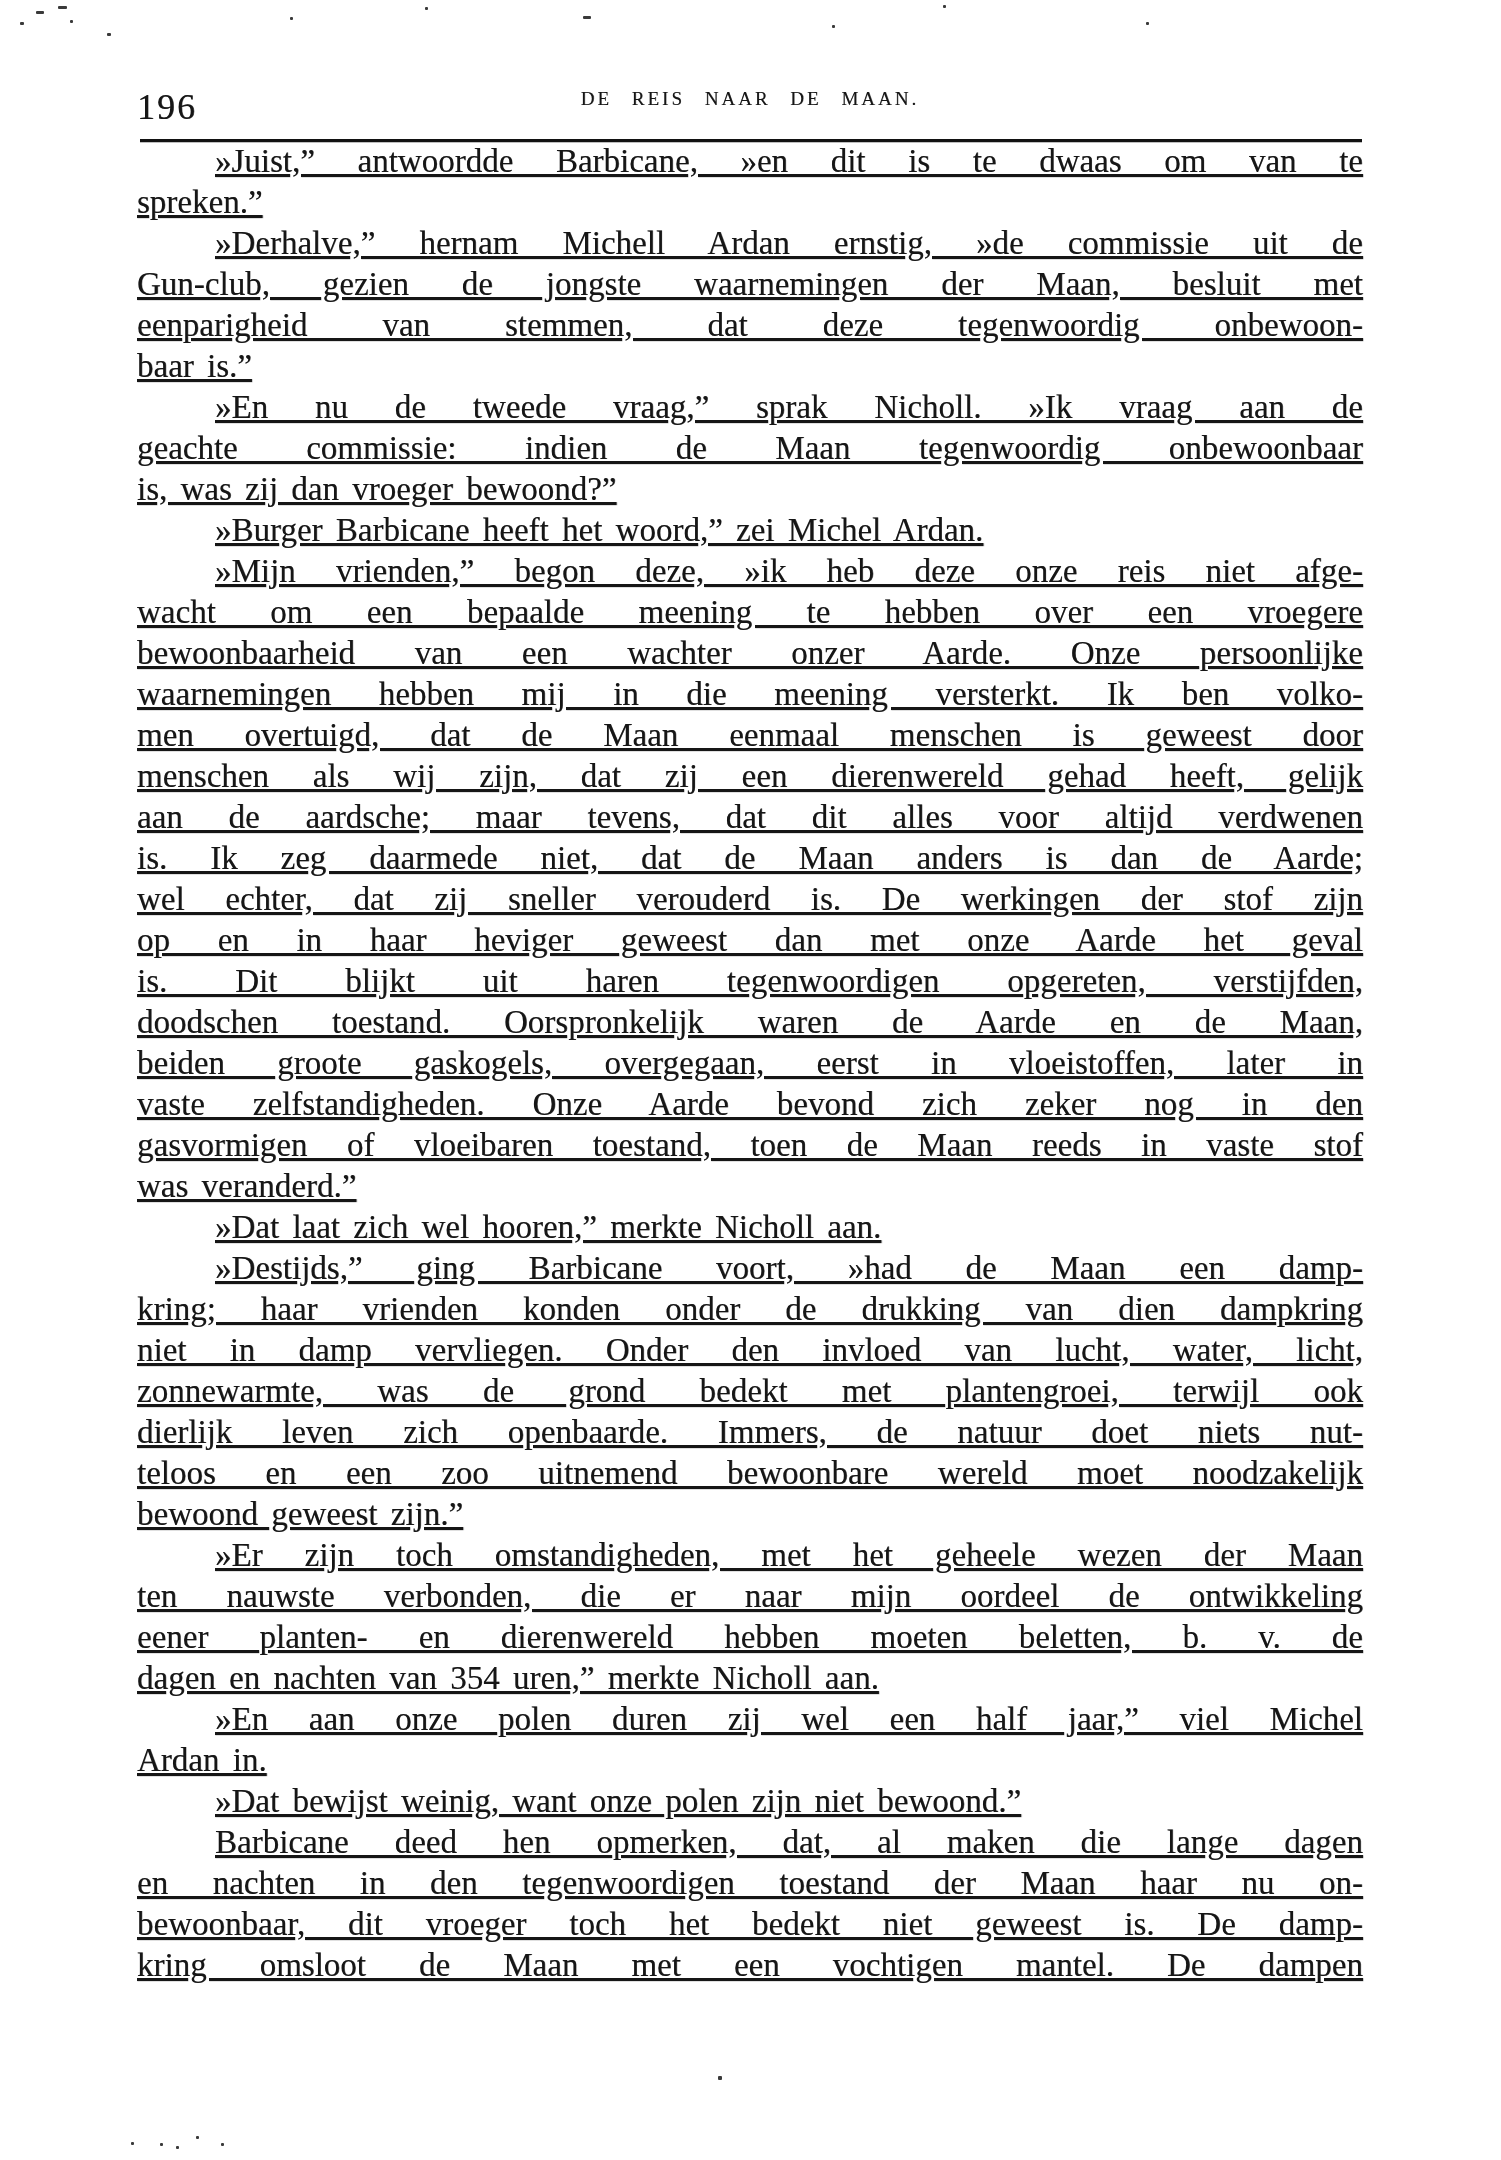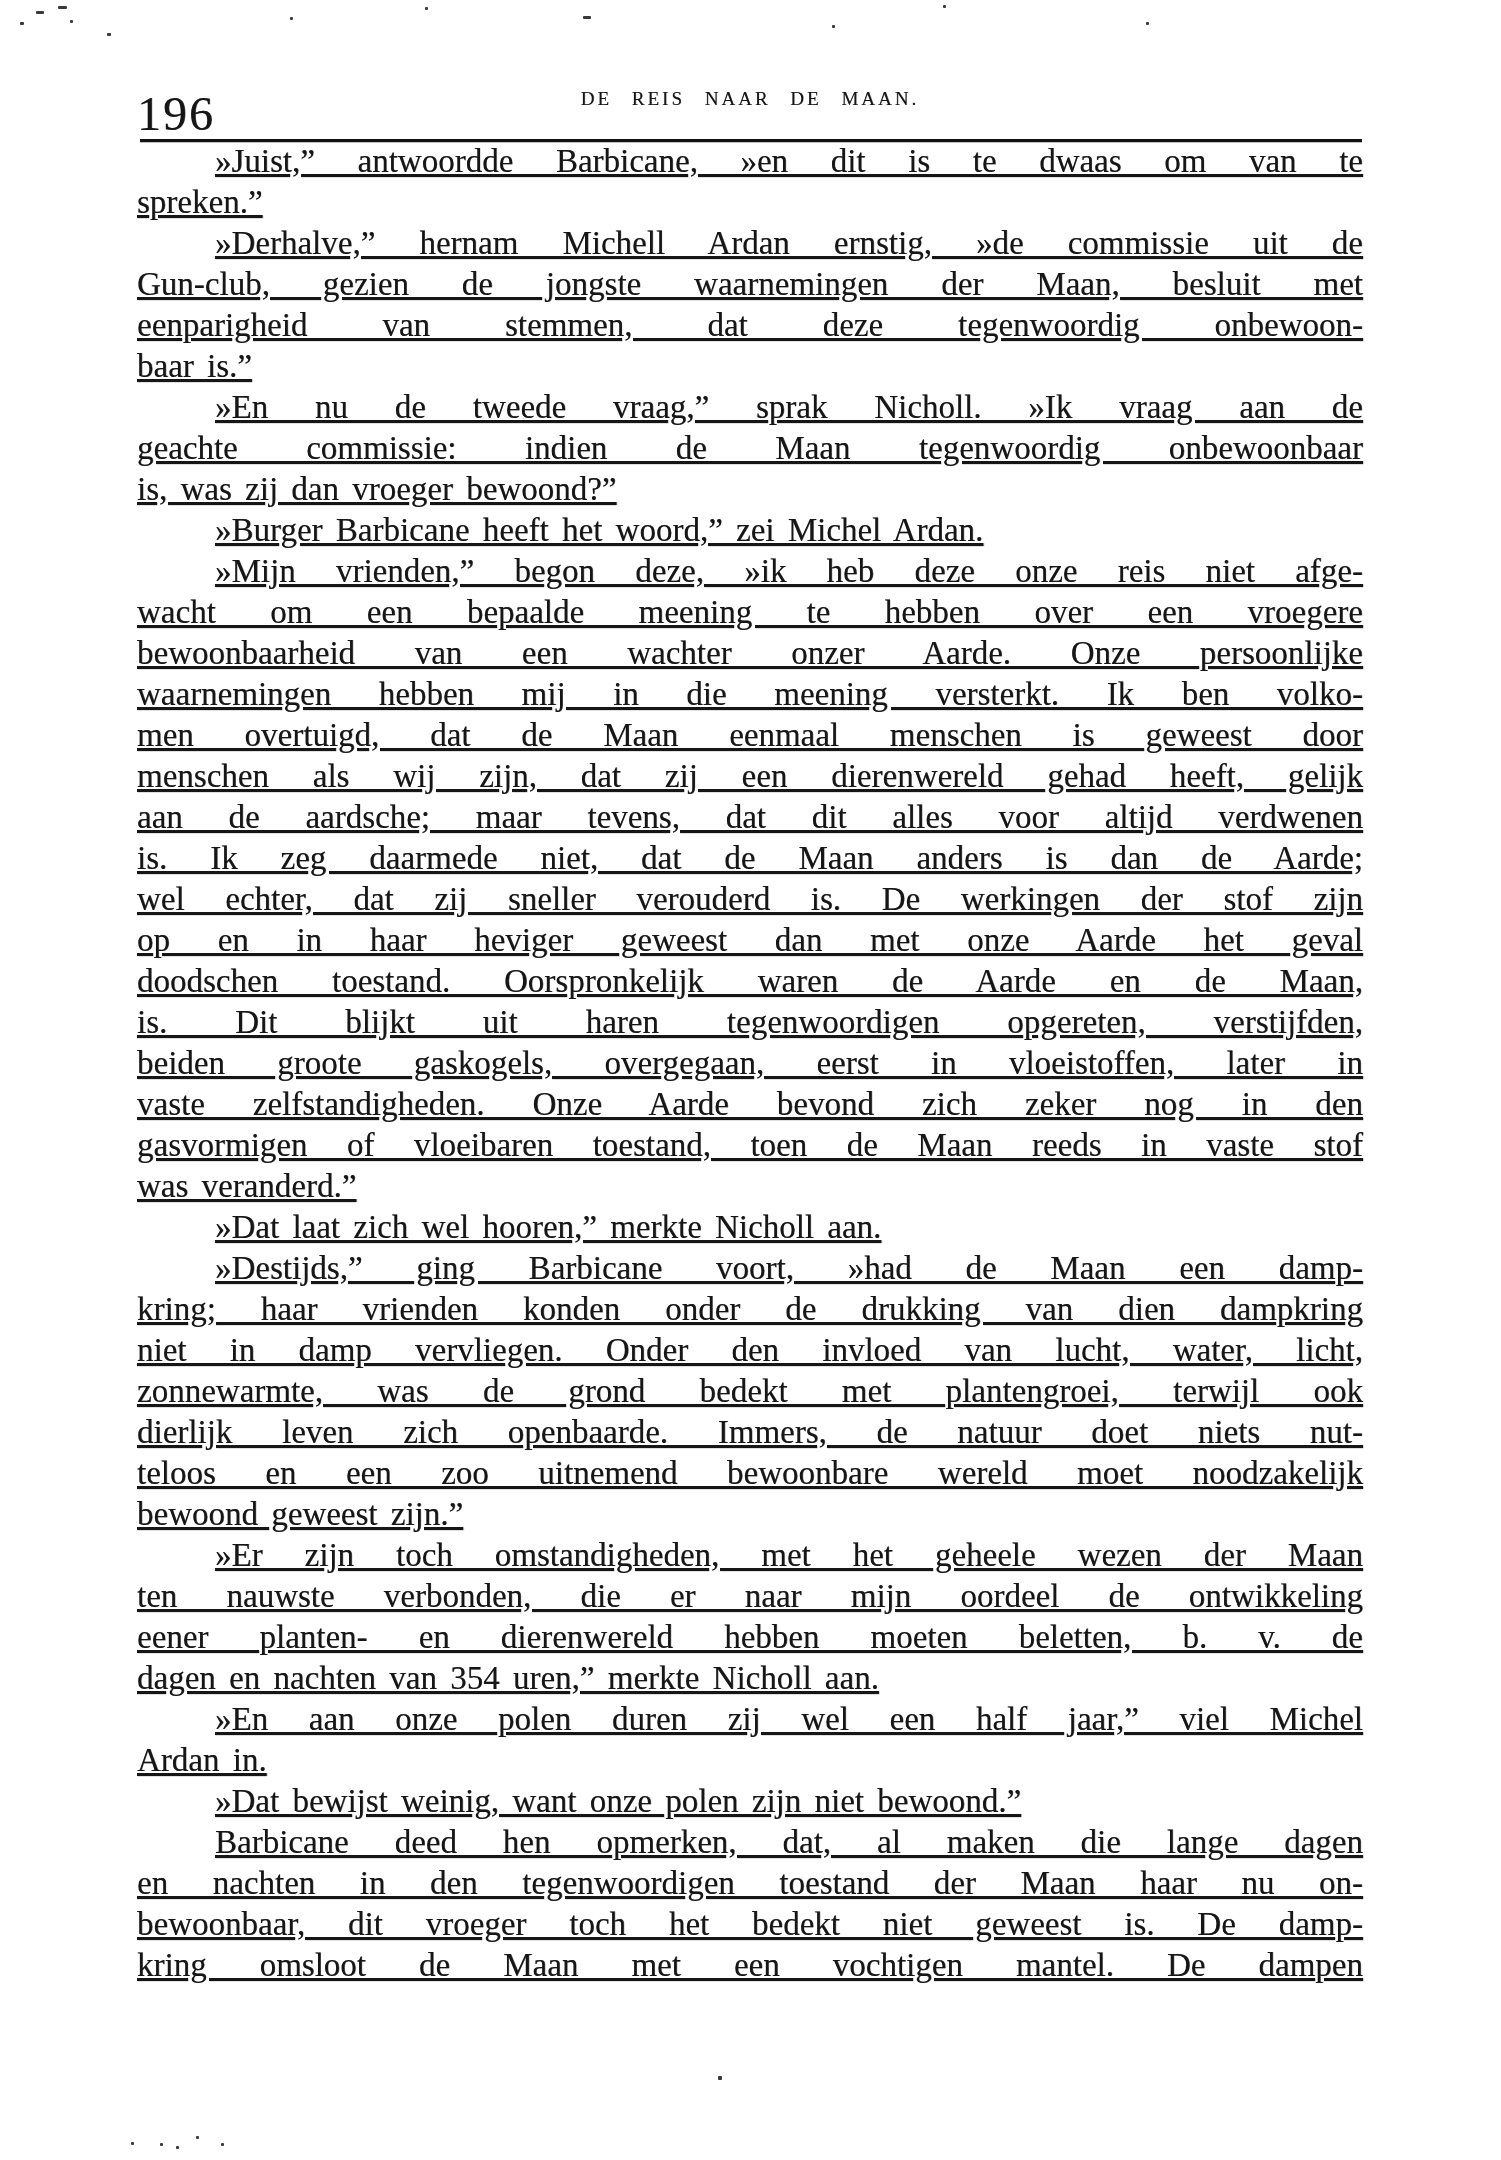--- a/index.html
+++ b/index.html
@@ -22,21 +22,21 @@
     position: absolute;
     top: 84px;
     left: 137px;
     width: 1226px;
     height: 44px;
   }
   #page-number {
     position: absolute;
     left: 0;
     top: 2px;
-    font-size: 48px;
+    font-size: 36px;
     letter-spacing: 2px;
     text-shadow: 0.4px 0.3px 0 rgba(0,0,0,0.55);
   }
   #running-title {
     position: absolute;
     left: 0;
     right: 0;
     top: 4px;
     text-align: center;
     font-size: 19px;
@@ -117,22 +117,22 @@
         <div class="line indent">»Mijn vrienden,” begon deze, »ik heb deze onze reis niet afge-</div>
         <div class="line">wacht om een bepaalde meening te hebben over een vroegere</div>
         <div class="line">bewoonbaarheid van een wachter onzer Aarde. Onze persoonlijke</div>
         <div class="line">waarnemingen hebben mij in die meening versterkt. Ik ben volko-</div>
         <div class="line">men overtuigd, dat de Maan eenmaal menschen is geweest door</div>
         <div class="line">menschen als wij zijn, dat zij een dierenwereld gehad heeft, gelijk</div>
         <div class="line">aan de aardsche; maar tevens, dat dit alles voor altijd verdwenen</div>
         <div class="line">is. Ik zeg daarmede niet, dat de Maan anders is dan de Aarde;</div>
         <div class="line">wel echter, dat zij sneller verouderd is. De werkingen der stof zijn</div>
         <div class="line">op en in haar heviger geweest dan met onze Aarde het geval</div>
+        <div class="line">is. Dit blijkt uit haren tegenwoordigen opgereten, verstijfden,</div>
         <div class="line">doodschen toestand. Oorspronkelijk waren de Aarde en de Maan,</div>
-        <div class="line">is. Dit blijkt uit haren tegenwoordigen opgereten, verstijfden,</div>
         <div class="line">beiden groote gaskogels, overgegaan, eerst in vloeistoffen, later in</div>
         <div class="line">vaste zelfstandigheden. Onze Aarde bevond zich zeker nog in den</div>
         <div class="line">gasvormigen of vloeibaren toestand, toen de Maan reeds in vaste stof</div>
         <div class="line last">was veranderd.”</div>
       </div>
       <div class="paragraph">
         <div class="line indent last">»Dat laat zich wel hooren,” merkte Nicholl aan.</div>
       </div>
       <div class="paragraph">
         <div class="line indent">»Destijds,” ging Barbicane voort, »had de Maan een damp-</div>

